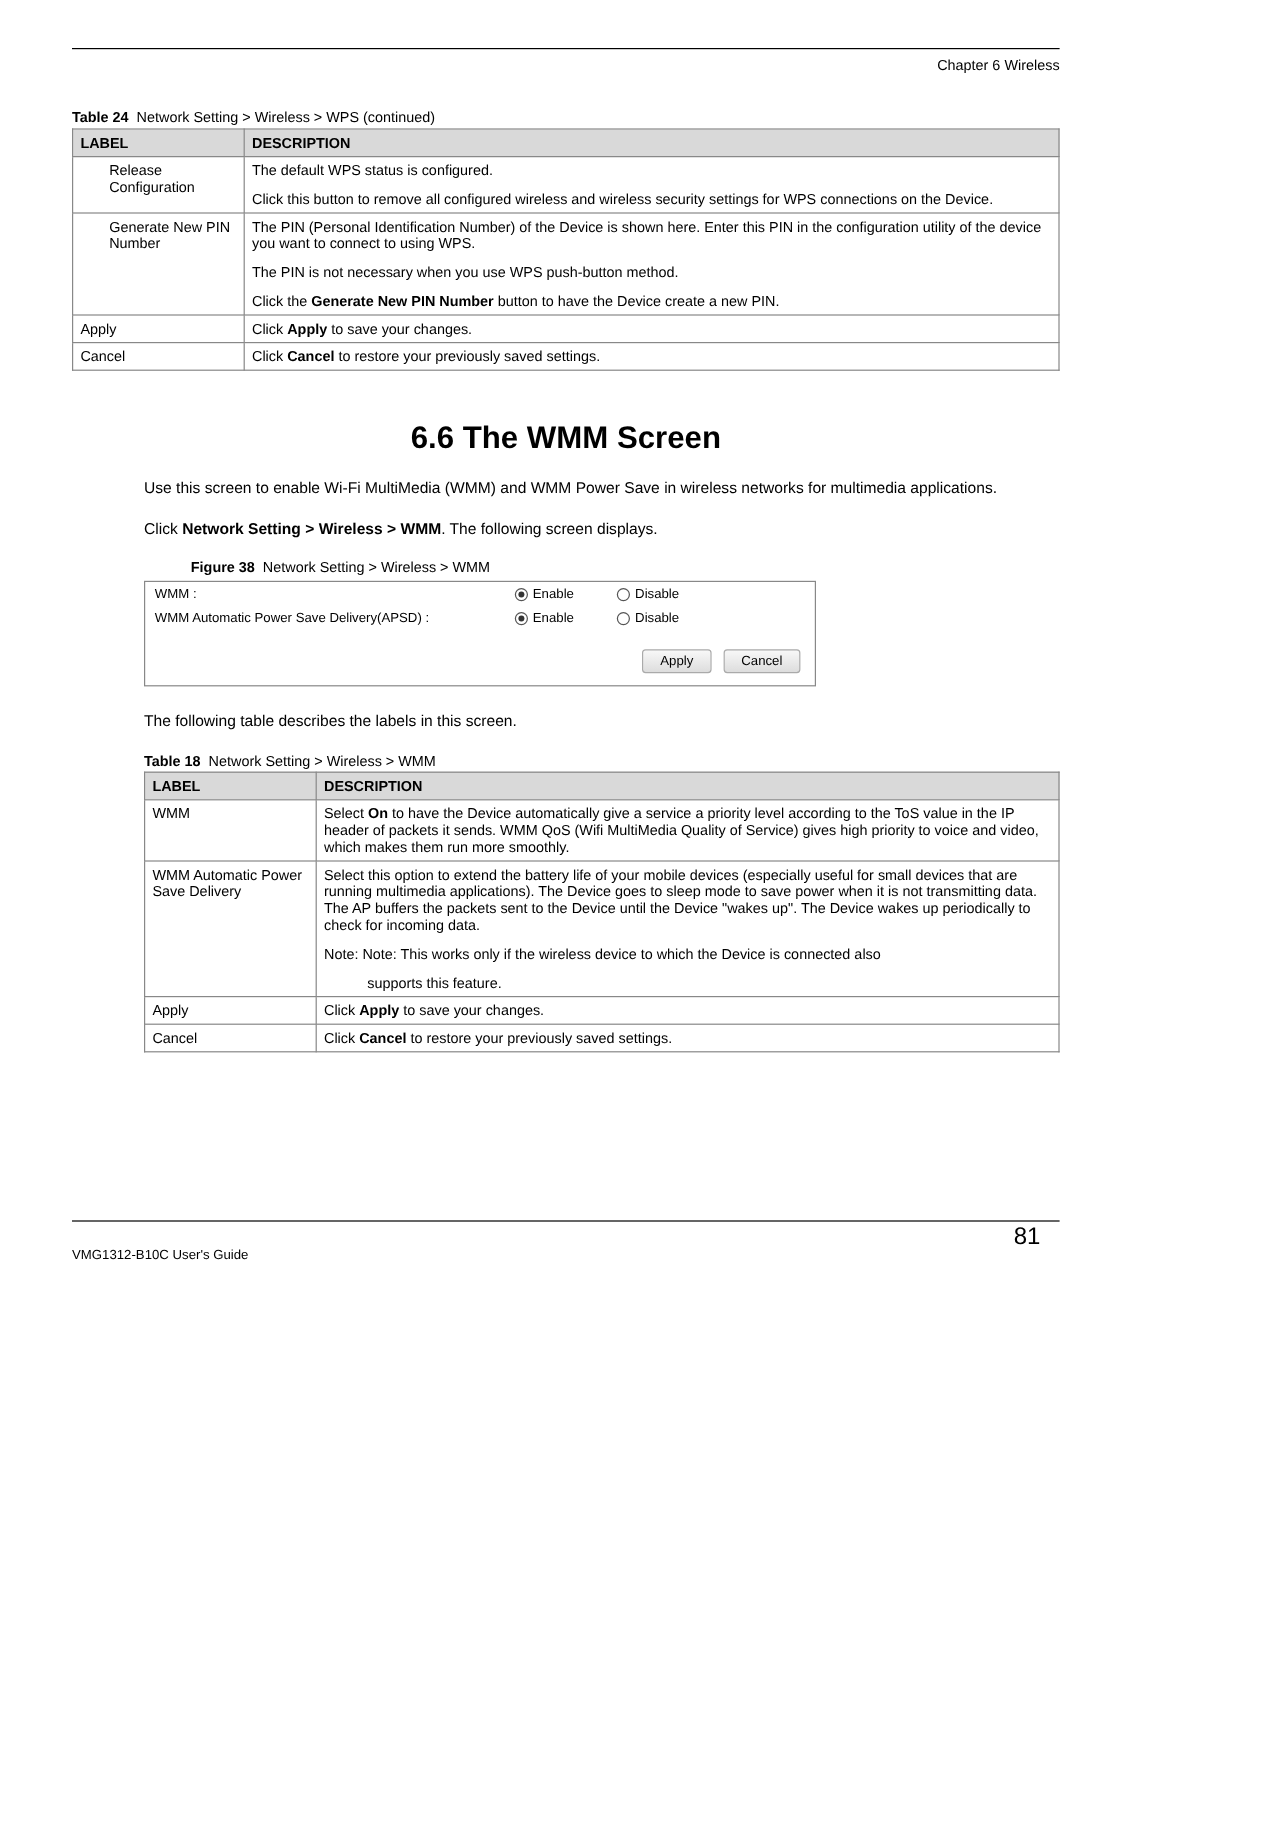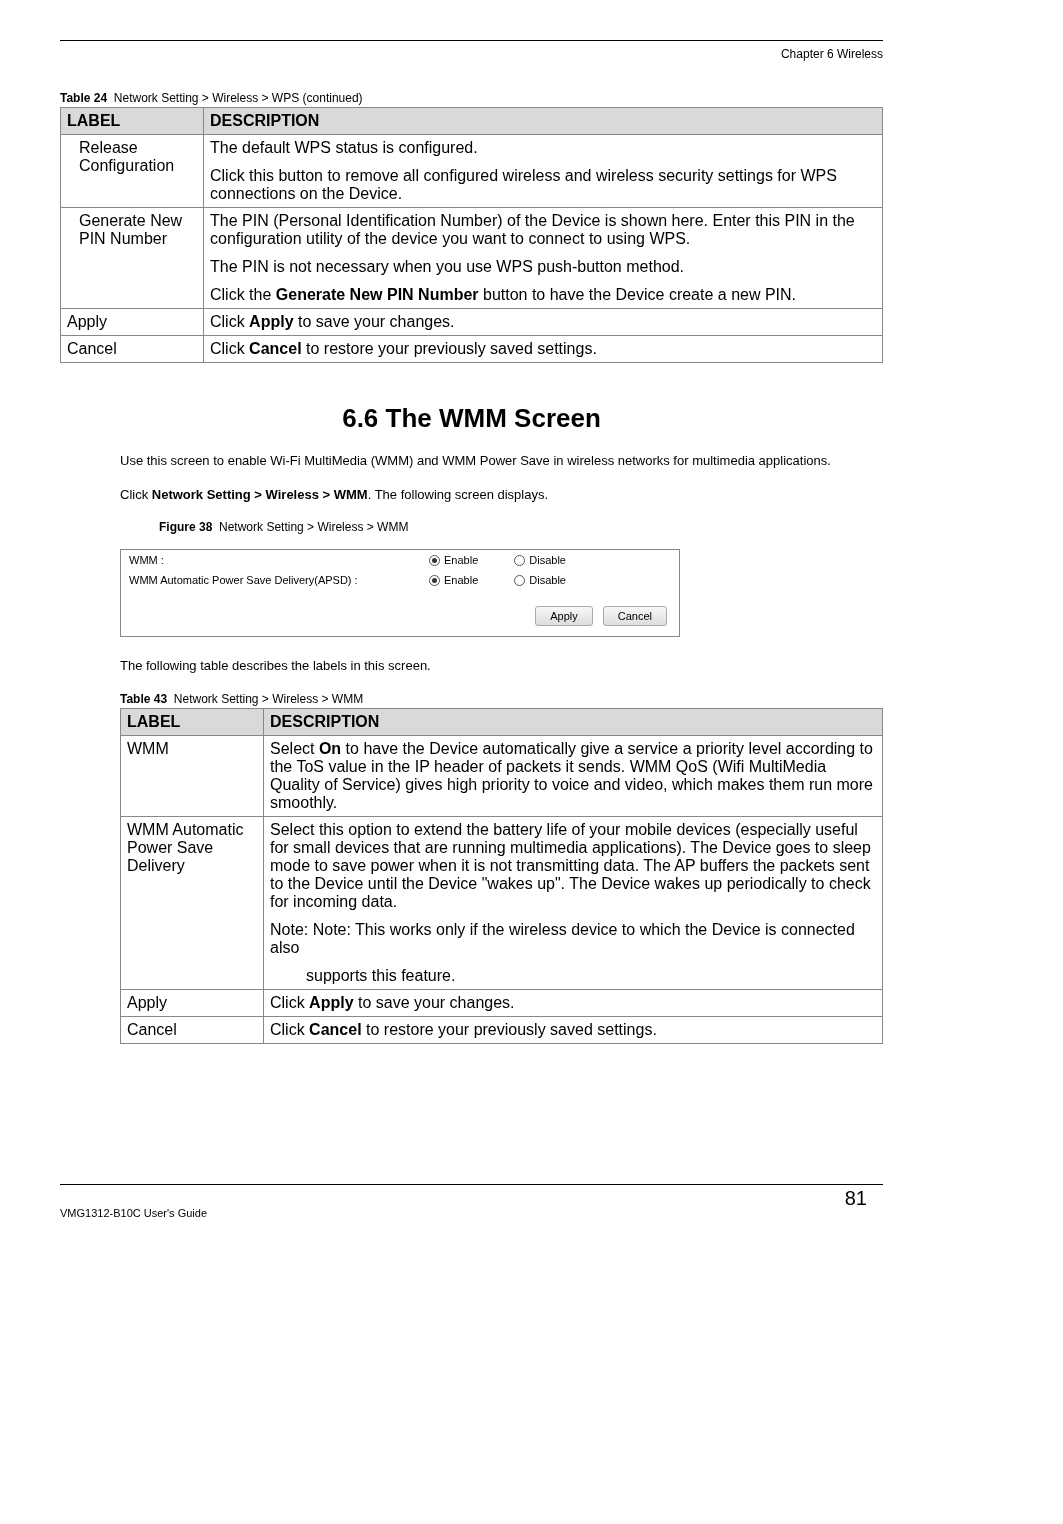--- a/index.html
+++ b/index.html
@@ -28,48 +28,48 @@
   table {
     border-collapse: collapse;
     width: 100%;
     margin-bottom: 40px;
   }
   th, td {
     border: 1px solid #888;
     padding: 4px 6px;
     text-align: left;
     vertical-align: top;
-    font-size: 16px;
+    font-size: 12px;
   }
   th {
     background: #d9d9d9;
     font-weight: bold;
   }
   .col-label { width: 130px; }
-  .indent-cell { padding-left: 18px; }
+  .indent-cell { padding-left: 30px; }
   h2.section-heading {
     font-family: Arial, sans-serif;
     font-size: 26px;
     font-weight: bold;
     margin: 30px 0 18px 0;
     text-align: center;
   }
   .body-paragraph {
     font-size: 13px;
     margin: 0 0 16px 60px;
     line-height: 1.4;
   }
   .figure-caption {
     font-size: 12px;
     margin: 0 0 4px 60px;
     padding-left: 39px;
   }
   .figure-box {
     border: 1px solid #888;
-    margin: 15px 0 20px 60px;
+    margin: 4px 0 20px 60px;
     width: 560px;
     box-sizing: border-box;
     font-family: Tahoma, sans-serif;
     font-size: 11px;
   }
   .figure-row {
     display: flex;
     align-items: center;
     padding: 4px 8px;
   }
@@ -225,21 +225,21 @@
   </div>
   <div class="figure-buttons">
     <span class="fake-button">Apply</span>
     <span class="fake-button">Cancel</span>
   </div>
 </div>
 
 <p class="body-paragraph">The following table describes the labels in this screen.</p>
 
 <div class="table-caption" style="margin-left:60px;">
-  <b>Table 43</b>&nbsp;&nbsp;<span>Network Setting &gt; Wireless &gt; WMM</span>
+  <b>Table 18</b>&nbsp;&nbsp;<span>Network Setting &gt; Wireless &gt; WMM</span>
 </div>
 <table style="margin-left:60px; width:calc(100% - 60px);">
   <thead>
     <tr>
       <th class="col-label">LABEL</th>
       <th>DESCRIPTION</th>
     </tr>
   </thead>
   <tbody>
     <tr>

